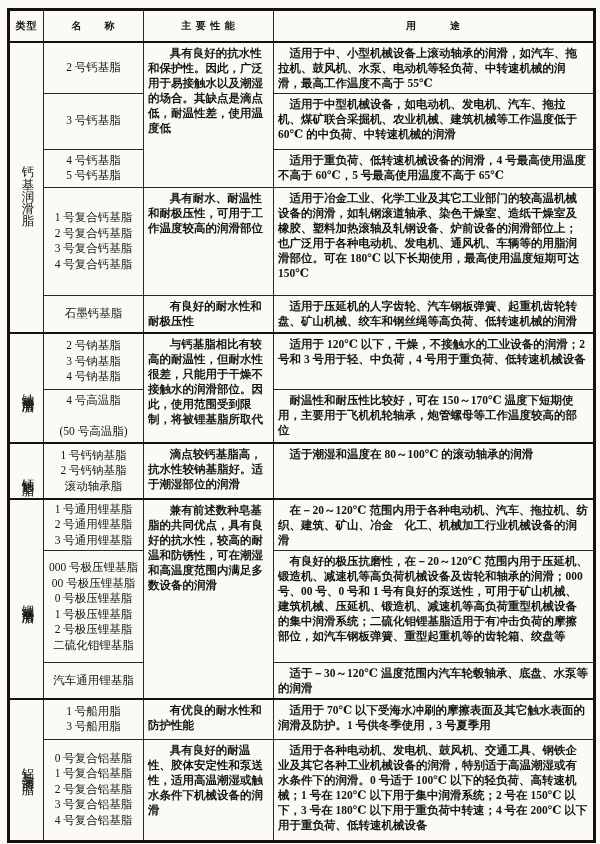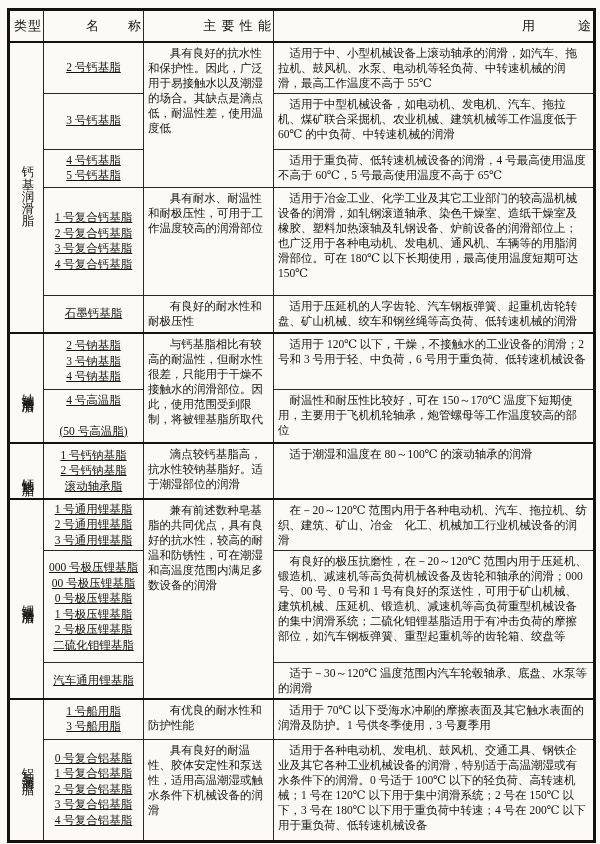--- a/index.html
+++ b/index.html
@@ -26,23 +26,23 @@
   col.c-perf { width: 130px; }
   col.c-use  { width: 321px; }
 
   th, td {
     border: 1px solid #2b2723;
     box-sizing: border-box;
     overflow: hidden;
   }
   thead tr { height: 32px; }
   th {
-    font-size: 13px;
-    font-weight: normal;
-    text-align: right;
+    font-size: 10px;
+    font-weight: bold;
+    text-align: center;
     vertical-align: middle;
     border-bottom: 2px solid #14110e;
     letter-spacing: 1px;
     white-space: pre;
   }
   tbody td { font-size: 11.5px; line-height: 15px; }
 
   
   .type-cell {
     text-align: center;
@@ -59,27 +59,27 @@
   .sp-wide span  { letter-spacing: 0.95em; }
   .sp-tight span { letter-spacing: 0.12em; }
   .sp-mid span   { letter-spacing: 0.30em; }
 
   .name-cell {
     text-align: center;
     vertical-align: middle;
     white-space: pre;
     padding: 1px 0;
     line-height: 15.5px;
-    text-decoration: underline;
   }
   .perf-cell, .usage-cell {
     vertical-align: top;
     text-align: left;
     padding: 3px 5px 2px 4px;
     text-indent: 1.9em;
+    font-weight: bold;
   }
   .perf-cell  { padding-right: 3px; }
   .usage-cell { text-indent: 1em; }
 
   
   tr.sec > td { border-top: 2px solid #14110e; }
 
   
   tr.h50  { height: 50px; }
   tr.h56  { height: 56px; }
@@ -140,21 +140,21 @@
         <td class="perf-cell">有良好的耐水性和耐极压性</td>
         <td class="usage-cell">适用于压延机的人字齿轮、汽车钢板弹簧、起重机齿轮转盘、矿山机械、绞车和钢丝绳等高负荷、低转速机械的润滑</td>
       </tr>
 
       <tr class="sec h56">
         <td class="type-cell sp-tight" rowspan="2"><span>钠基润滑脂</span></td>
         <td class="name-cell">2 号钠基脂
 3 号钠基脂
 4 号钠基脂</td>
         <td class="perf-cell" rowspan="2">与钙基脂相比有较高的耐温性，但耐水性很差，只能用于干燥不接触水的润滑部位。因此，使用范围受到限制，将被锂基脂所取代</td>
-        <td class="usage-cell">适用于 120℃ 以下，干燥，不接触水的工业设备的润滑；2 号和 3 号用于轻、中负荷，6 号用于重负荷、低转速机械设备</td>
+        <td class="usage-cell">适用于 120℃ 以下，干燥，不接触水的工业设备的润滑；2 号和 3 号用于轻、中负荷，4 号用于重负荷、低转速机械设备</td>
       </tr>
       <tr class="h54">
         <td class="name-cell">4 号高温脂
 
 (50 号高温脂)</td>
         <td class="usage-cell">耐温性和耐压性比较好，可在 150～170℃ 温度下短期使用，主要用于飞机机轮轴承，炮管螺母等工作温度较高的部位</td>
       </tr>
 
       <tr class="sec h56">
         <td class="type-cell sp-tight"><span>钙钠基脂</span></td>

